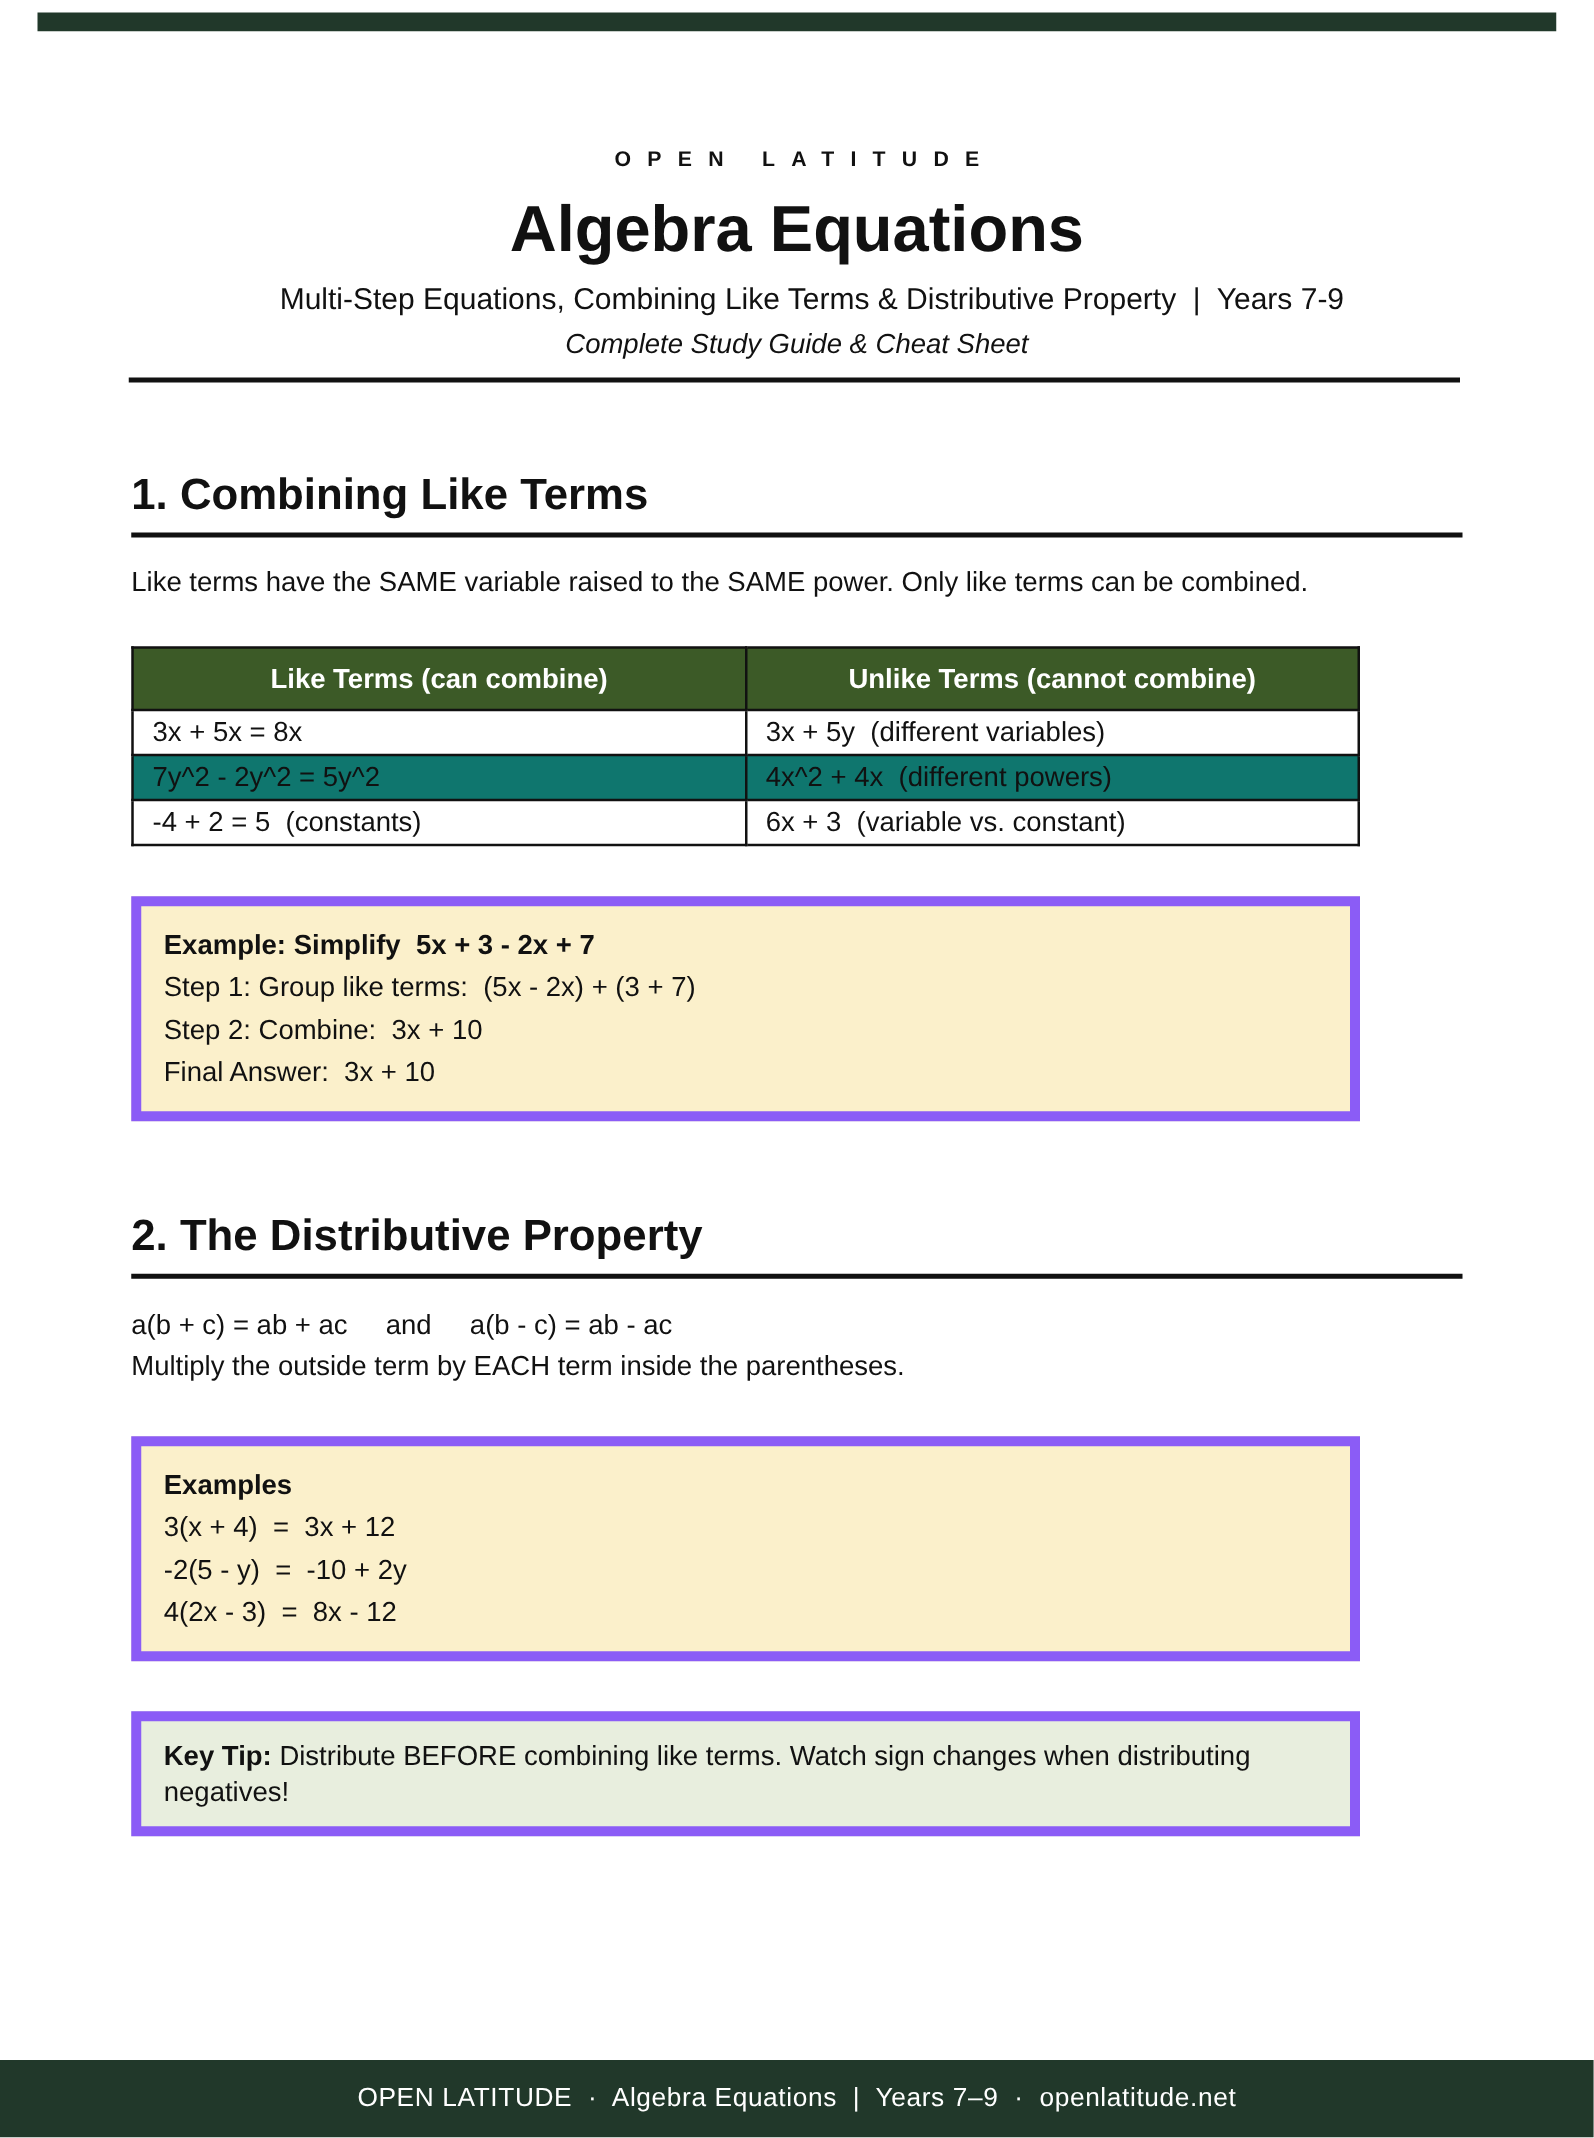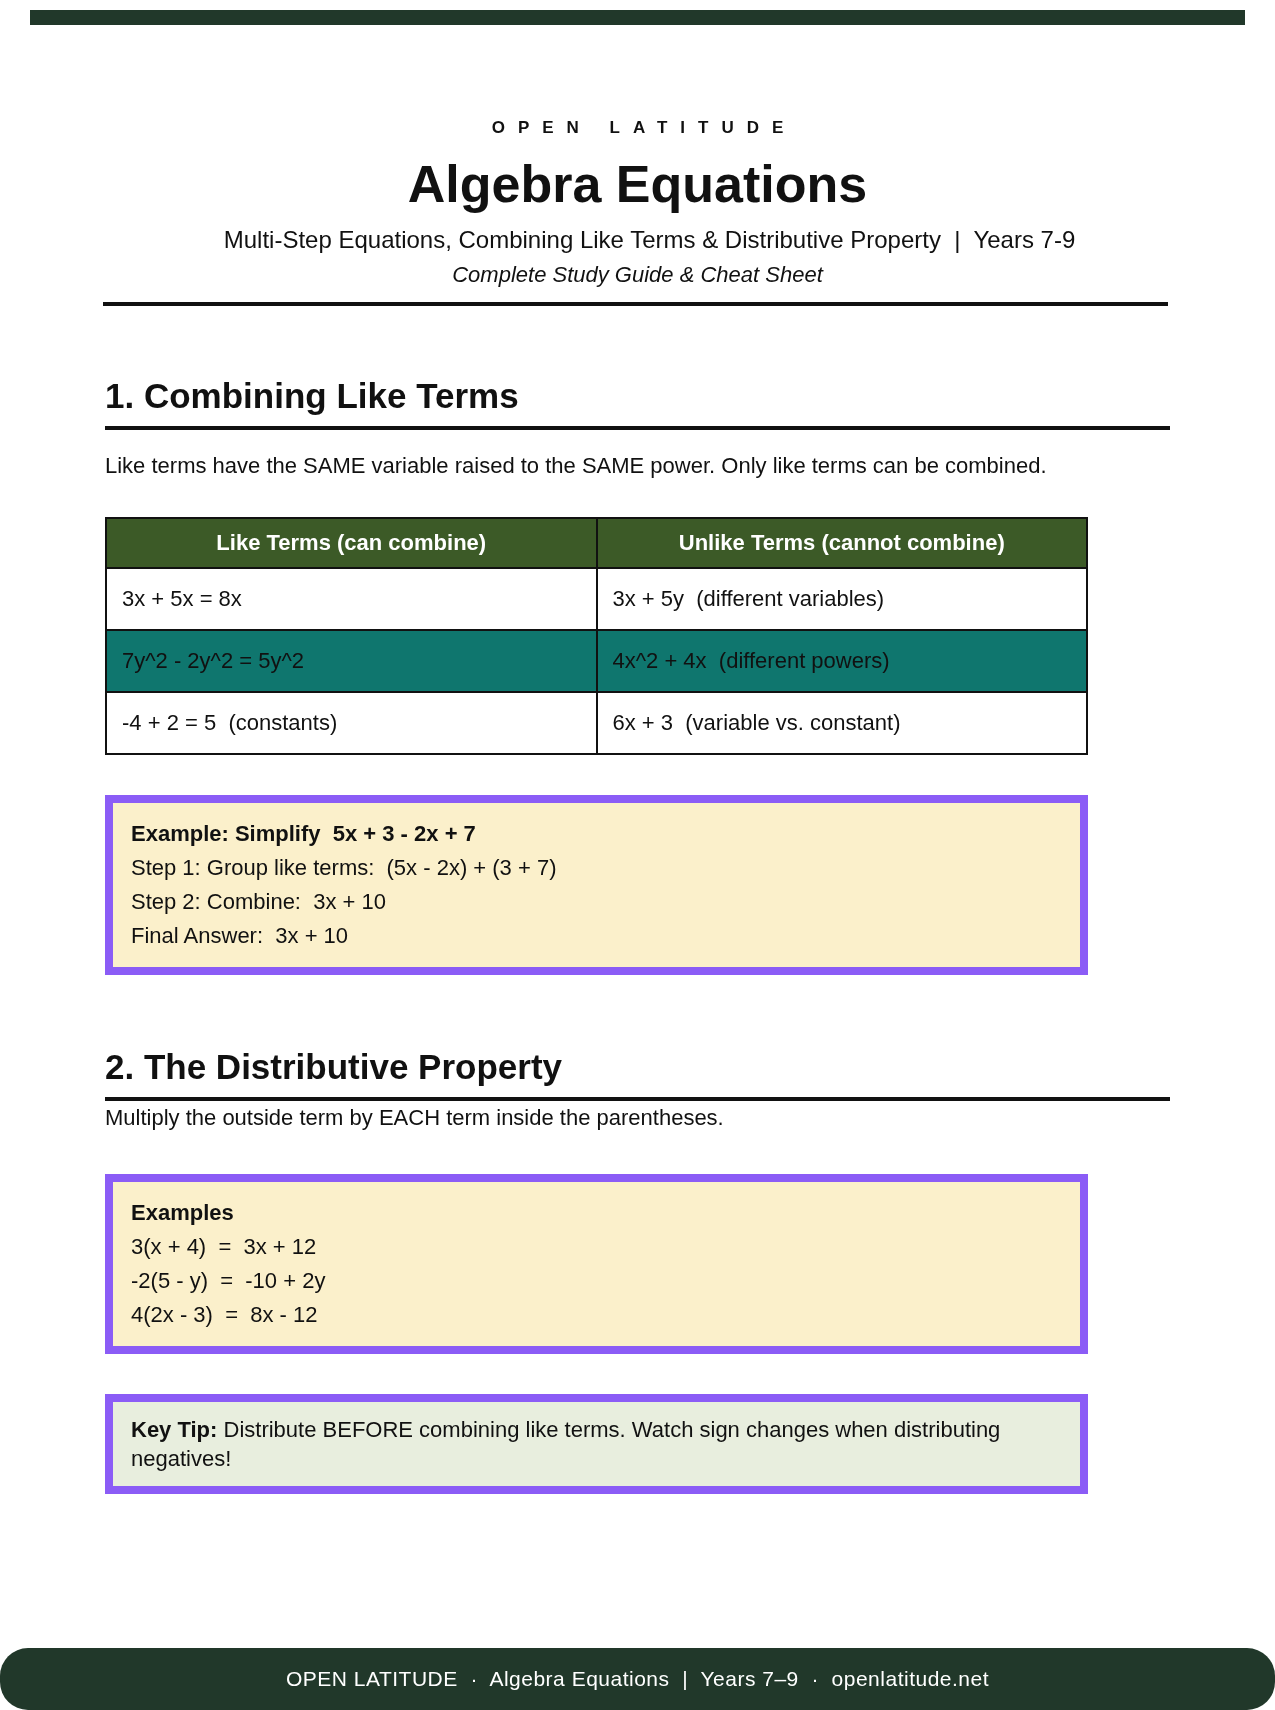--- a/index.html
+++ b/index.html
@@ -46,21 +46,21 @@
   }
   table.terms-table th, table.terms-table td {
     border: 2px solid #111;
     font-size: 22px;
   }
   table.terms-table th {
     background: #3c5a27; color: #ffffff;
     height: 50px; text-align: center; font-weight: bold;
     width: 50%;
   }
-  table.terms-table td { height: 62px; padding-left: 15px; background: #ffffff; }
+  table.terms-table td { height: 36px; padding-left: 15px; background: #ffffff; }
   table.terms-table tr.alt td { background: #0f766e; }
 
   
   .box {
     margin-top: 40px; width: 983px;
     border: 8px solid #8b5cf6;
     padding: 14px 18px;
     font-size: 22px; line-height: 34px;
   }
   .box.cream { background: #fbf0cb; }
@@ -72,21 +72,20 @@
   .formula-line { margin-top: 20px; font-size: 22px; line-height: 33px; }
   .formula-desc { font-size: 22px; line-height: 33px; }
 
   
   .footer {
     position: absolute; left: 0; bottom: 0; width: 1275px; height: 62px;
     background: #21382a;
     color: #ffffff; font-size: 21px;
     text-align: center; line-height: 62px;
     letter-spacing: 0.5px;
-    border-radius: 28px;
   }
 </style>
 </head>
 <body>
 
 <div class="top-bar"></div>
 
 <div class="header">
   <div class="brand">OPEN LATITUDE</div>
   <div class="doc-title">Algebra Equations</div>
@@ -129,20 +128,21 @@
       <div class="box-title pre">Example: Simplify  5x + 3 - 2x + 7</div>
       <div class="pre">Step 1: Group like terms:  (5x - 2x) + (3 + 7)</div>
       <div class="pre">Step 2: Combine:  3x + 10</div>
       <div class="pre">Final Answer:  3x + 10</div>
     </div>
   </section>
 
   <section id="section2">
     <h2 class="section-heading">2. The Distributive Property</h2>
     <div class="section-rule"></div>
+    <div class="formula-line pre">a(b + c) = ab + ac     and     a(b - c) = ab - ac</div>
     <div class="formula-desc">Multiply the outside term by EACH term inside the parentheses.</div>
 
     <div class="box cream">
       <div class="box-title">Examples</div>
       <div class="pre">3(x + 4)  =  3x + 12</div>
       <div class="pre">-2(5 - y)  =  -10 + 2y</div>
       <div class="pre">4(2x - 3)  =  8x - 12</div>
     </div>
 
     <div class="box tint tip">

